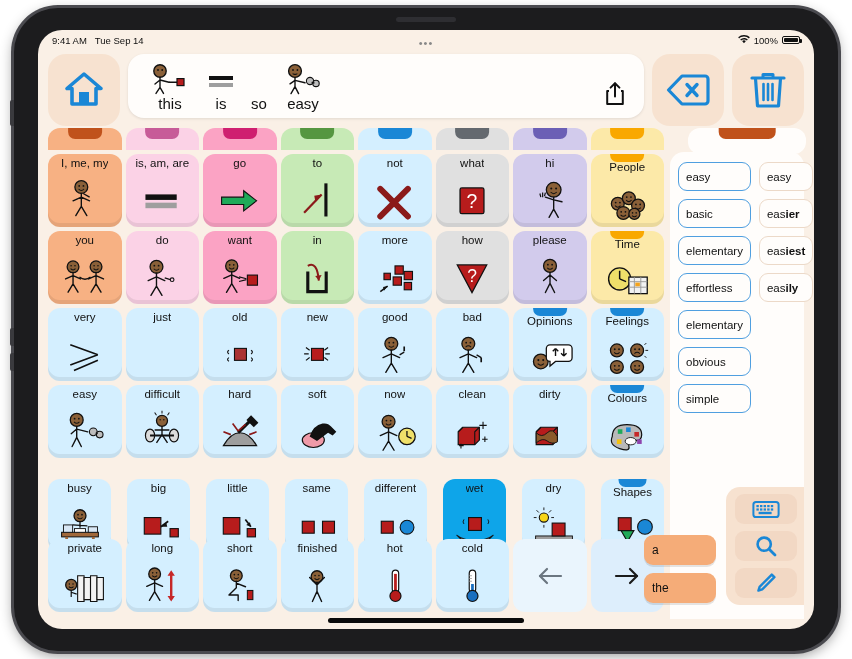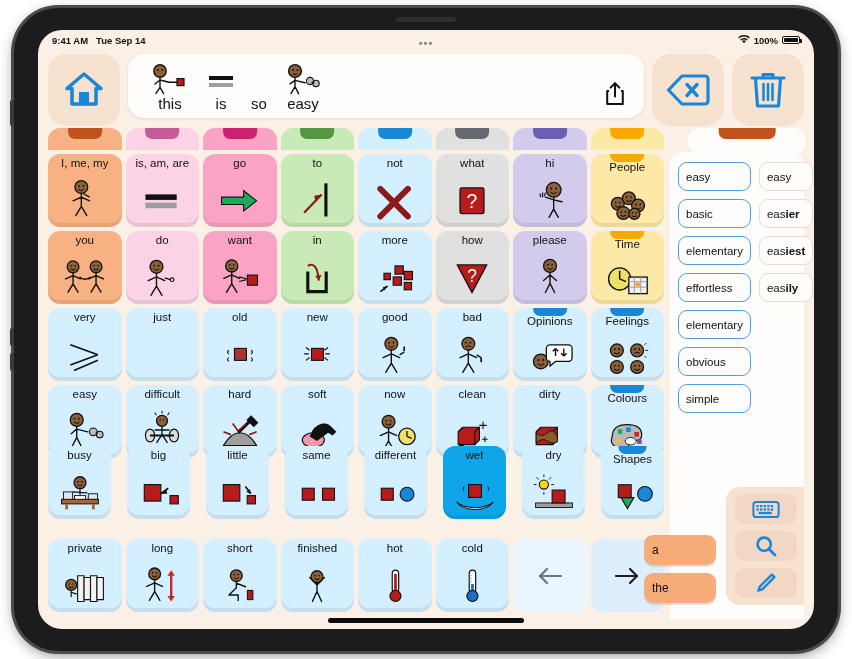--- a/index.html
+++ b/index.html
@@ -19,21 +19,21 @@
   #side-btn-1{position:absolute;left:-4px;top:92px;width:4px;height:26px;background:#3a3a3e;border-radius:2px 0 0 2px;}
   #side-btn-2{position:absolute;left:-4px;top:320px;width:4px;height:18px;background:#3a3a3e;border-radius:2px 0 0 2px;}
   #side-btn-3{position:absolute;left:-4px;top:345px;width:4px;height:18px;background:#3a3a3e;border-radius:2px 0 0 2px;}
   #top-cam{position:absolute;left:50%;top:9px;transform:translateX(-50%);width:60px;height:5px;
     background:#2e2e32;border-radius:3px;}
   #home-indicator{position:absolute;left:50%;bottom:6px;transform:translateX(-50%);
     width:196px;height:5px;background:#0a0a0a;border-radius:3px;z-index:40;}
 
   
   #status-bar{position:absolute;left:0;top:0;width:100%;height:20px;
-    display:flex;align-items:center;padding:0 14px;font-size:9.5px;font-weight:bold;color:#101010;}
+    display:flex;align-items:center;padding:0 14px;font-size:9.5px;font-weight:normal;color:#101010;}
   #status-left{display:flex;gap:8px;align-items:center;}
   #status-right{margin-left:auto;display:flex;gap:4px;align-items:center;}
   .wifi-glyph{font-size:9px;}
   .battery-shell{width:18px;height:8.5px;border:1px solid #111;border-radius:2px;position:relative;display:inline-block;}
   .battery-shell:after{content:"";position:absolute;right:-2.5px;top:2.5px;width:1.5px;height:3.5px;background:#111;border-radius:0 1px 1px 0;}
   .battery-fill{position:absolute;left:1px;top:1px;bottom:1px;width:14px;background:#111;border-radius:1px;}
   #dots-center{position:absolute;left:50%;top:7px;transform:translateX(-50%);color:#888;font-size:11px;letter-spacing:1px;}
 
   
   #toolbar{position:absolute;left:10px;top:24px;right:10px;height:72px;display:flex;gap:8px;}
@@ -645,21 +645,21 @@
                   <ellipse cx="36" cy="35" rx="6" ry="4" fill="#fff" stroke="#111" stroke-width="1"></ellipse>
                   <rect x="22" y="22" width="5" height="5" fill="#1faa59"></rect>
                   <rect x="31" y="20" width="5" height="5" fill="#1a87d6"></rect>
                   <rect x="40" y="25" width="5" height="5" fill="#c62828"></rect>
                   <rect x="21" y="33" width="5" height="5" fill="#f4c20d"></rect>
                   <rect x="43" y="33" width="5" height="5" fill="#8e44ad"></rect>
                 </svg>
               </div>
             </div>
           </div>
-          <div class="grid-row" style="top: 318px; height: 73px; gap: 16px;">
+          <div class="grid-row" style="top: 351px; height: 73px; gap: 16px;">
             <div class="cell" style="background: rgb(212, 239, 255); box-shadow: rgba(0, 0, 0, 0.07) 0px -4px 0px inset;">
               <div class="lbl">busy</div>
               <div class="sym">
                 <svg width="60" height="46" viewBox="0 0 64 50">
                   <circle cx="32" cy="16" r="6.5" fill="#8a6038" stroke="#111" stroke-width="1.4"></circle>
   <circle cx="29.855" cy="14.83" r="0.9100000000000001" fill="#111"></circle>
   <circle cx="34.145" cy="14.83" r="0.9100000000000001" fill="#111"></circle>
                   <path d="M29.27 17.95q2.73 2.9250000000000003 5.46 0" stroke="#111" stroke-width="1.1" fill="none"></path>
                   <path d="M32 22v7M24 26l16 1" stroke="#111" stroke-width="1.4" fill="none"></path>
                   <rect x="12" y="34" width="40" height="5" fill="#a1683a" stroke="#111" stroke-width="1.1"></rect>

